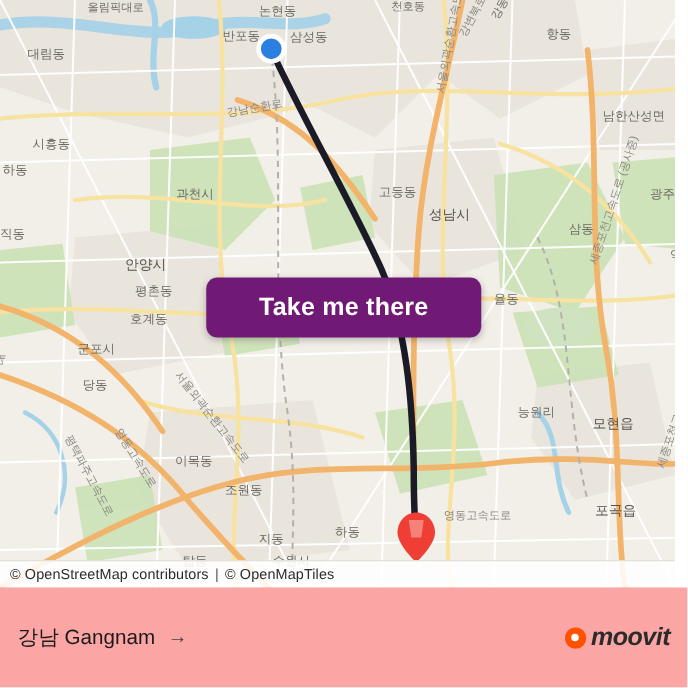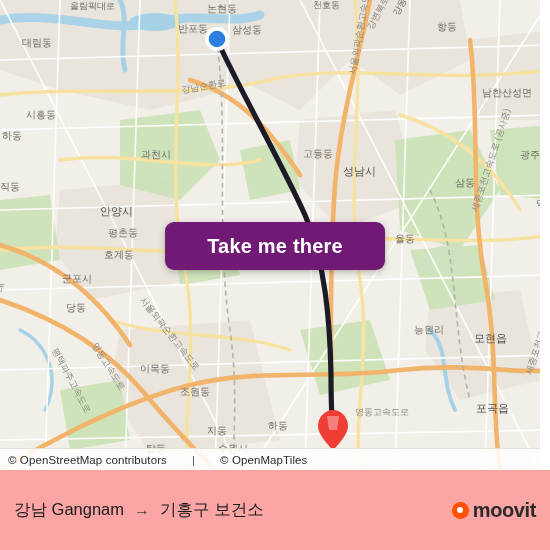--- a/index.html
+++ b/index.html
@@ -33,21 +33,20 @@
     width: 550px;
     height: 22px;
     background: rgba(255,255,255,0.88);
     border-top: 1px solid #e3e0d8;
     display: flex;
     align-items: center;
     padding-left: 8px;
     font-size: 11.5px;
     color: #2b2b2b;
     letter-spacing: 0.1px;
-    gap: 20px;
   }
   .attrib .sep { margin: 0 5px; color: #555; }
 
   
   .cta {
     position: absolute;
     left: 165px;
     top: 222px;
     width: 220px;
     height: 48px;
@@ -89,20 +88,21 @@
     padding: 0 1px;
   }
   .brand {
     display: flex;
     align-items: center;
     gap: 3px;
     font-size: 20px;
     font-weight: bold;
     color: #2b2b2b;
     letter-spacing: -0.4px;
+    font-style: italic;
   }
   .brand .dot {
     display: inline-block;
     width: 17px; height: 17px;
     border-radius: 50%;
     background: #ff5100;
     position: relative;
     margin-right: 1px;
   }
   .brand .dot::after {
@@ -273,21 +273,20 @@
       <span>© OpenStreetMap contributors</span>
       <span class="sep">|</span>
       <span>© OpenMapTiles</span>
     </div>
   </div>
 
   <div class="footer">
     <div class="route">
       <span>강남 Gangnam</span>
       <span class="arrow">→</span>
-      <span>기흥구 보건소</span>
     </div>
     <div class="brand">
       <span class="dot"></span>
       <span>moovit</span>
     </div>
   </div>
 
 </div>
 
 </body></html>

